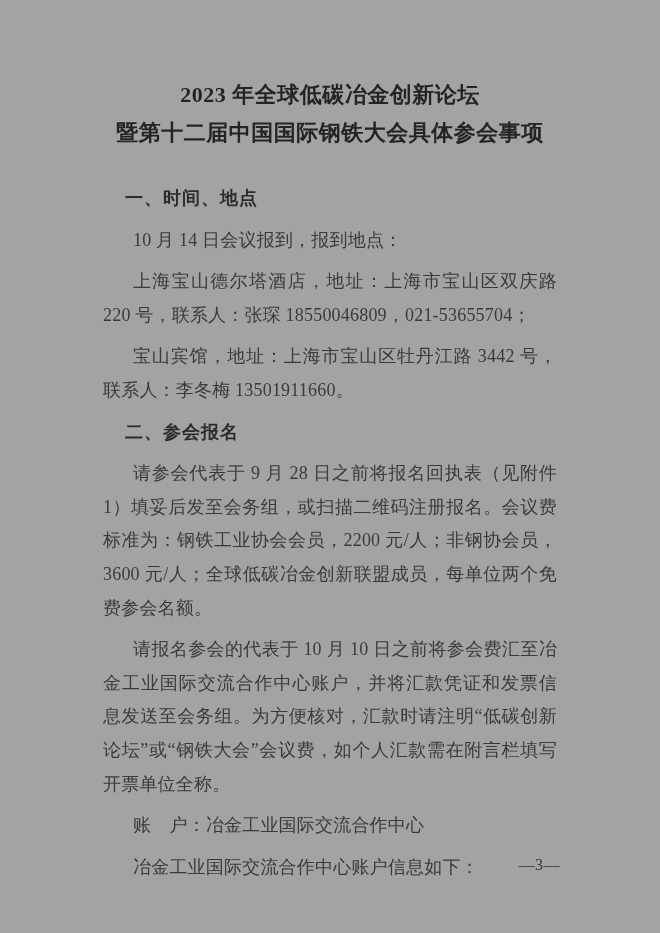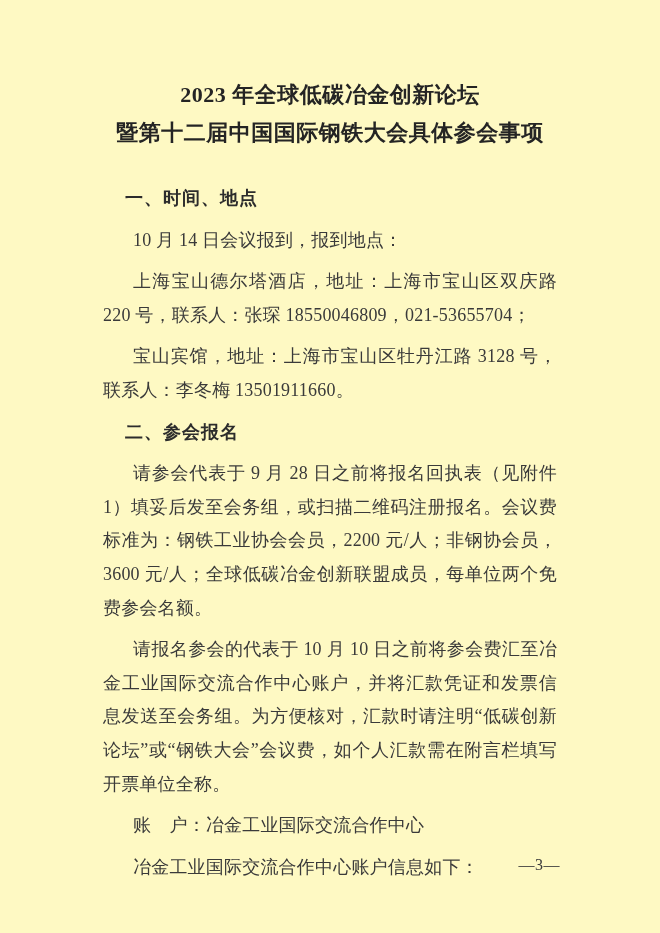--- a/index.html
+++ b/index.html
@@ -5,21 +5,21 @@
   html, body {
     margin: 0;
     padding: 0;
     background: #ffffff;
   }
   .page {
     position: relative;
     width: 660px;
     height: 933px;
     margin: 0 auto;
-    background: #fef9c3;
+    background: #a3a3a3;
     overflow: hidden;
     font-family: "Liberation Serif", "DejaVu Serif", serif;
     color: #383838;
   }
   .title-block {
     padding-top: 76px;
     text-align: center;
   }
   .title-line {
     font-size: 22px;
@@ -72,21 +72,21 @@
   </div>
 
   <div class="content">
 
     <div class="section-heading">一、时间、地点</div>
 
     <p class="para">10 月 14 日会议报到，报到地点：</p>
 
     <p class="para">上海宝山德尔塔酒店，地址：上海市宝山区双庆路 220 号，联系人：张琛 18550046809，021-53655704；</p>
 
-    <p class="para">宝山宾馆，地址：上海市宝山区牡丹江路 3128 号，联系人：李冬梅 13501911660。</p>
+    <p class="para">宝山宾馆，地址：上海市宝山区牡丹江路 3442 号，联系人：李冬梅 13501911660。</p>
 
 
     <div class="section-heading">二、参会报名</div>
 
     <p class="para">请参会代表于 9 月 28 日之前将报名回执表（见附件 1）填妥后发至会务组，或扫描二维码注册报名。会议费标准为：钢铁工业协会会员，2200 元/人；非钢协会员，3600 元/人；全球低碳冶金创新联盟成员，每单位两个免费参会名额。</p>
 
     <p class="para">请报名参会的代表于 10 月 10 日之前将参会费汇至冶金工业国际交流合作中心账户，并将汇款凭证和发票信息发送至会务组。为方便核对，汇款时请注明“低碳创新论坛”或“钢铁大会”会议费，如个人汇款需在附言栏填写开票单位全称。</p>
 
     <p class="para no-justify">账　户：冶金工业国际交流合作中心</p>
 

